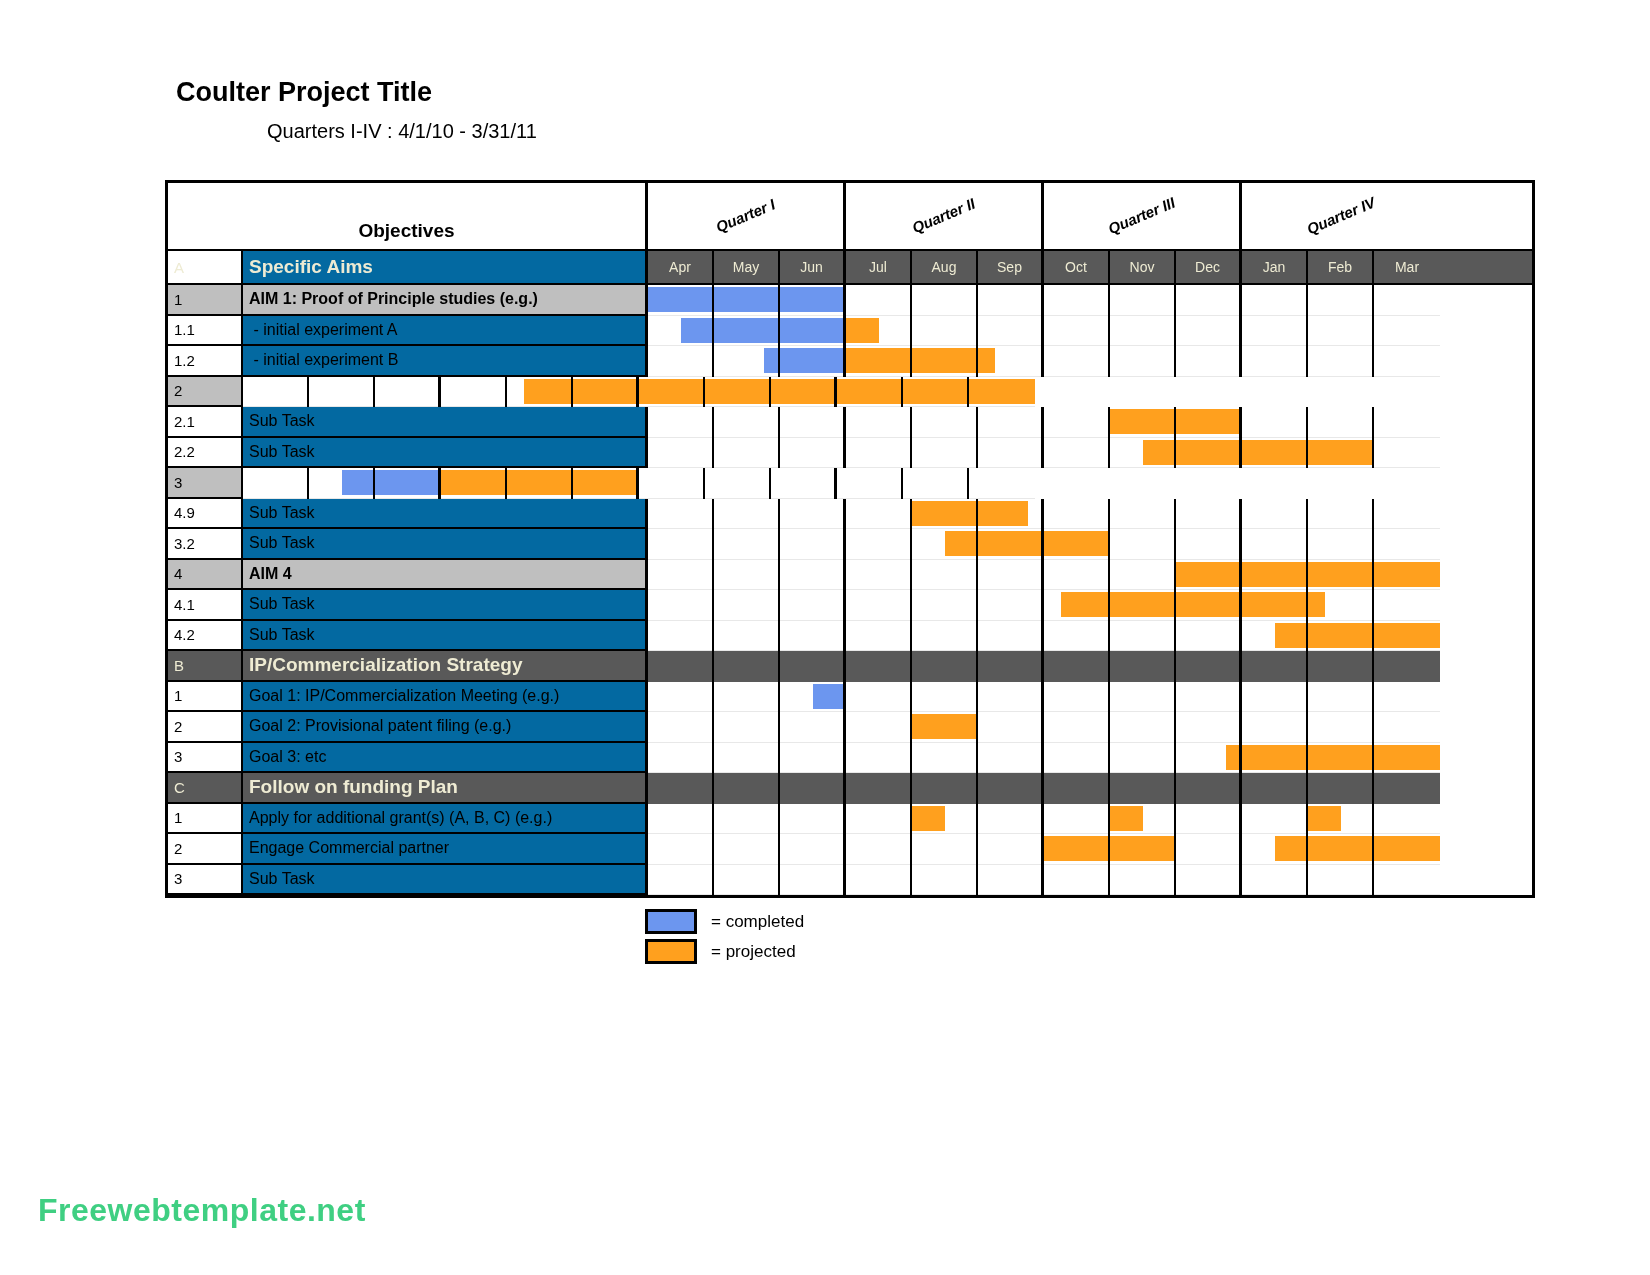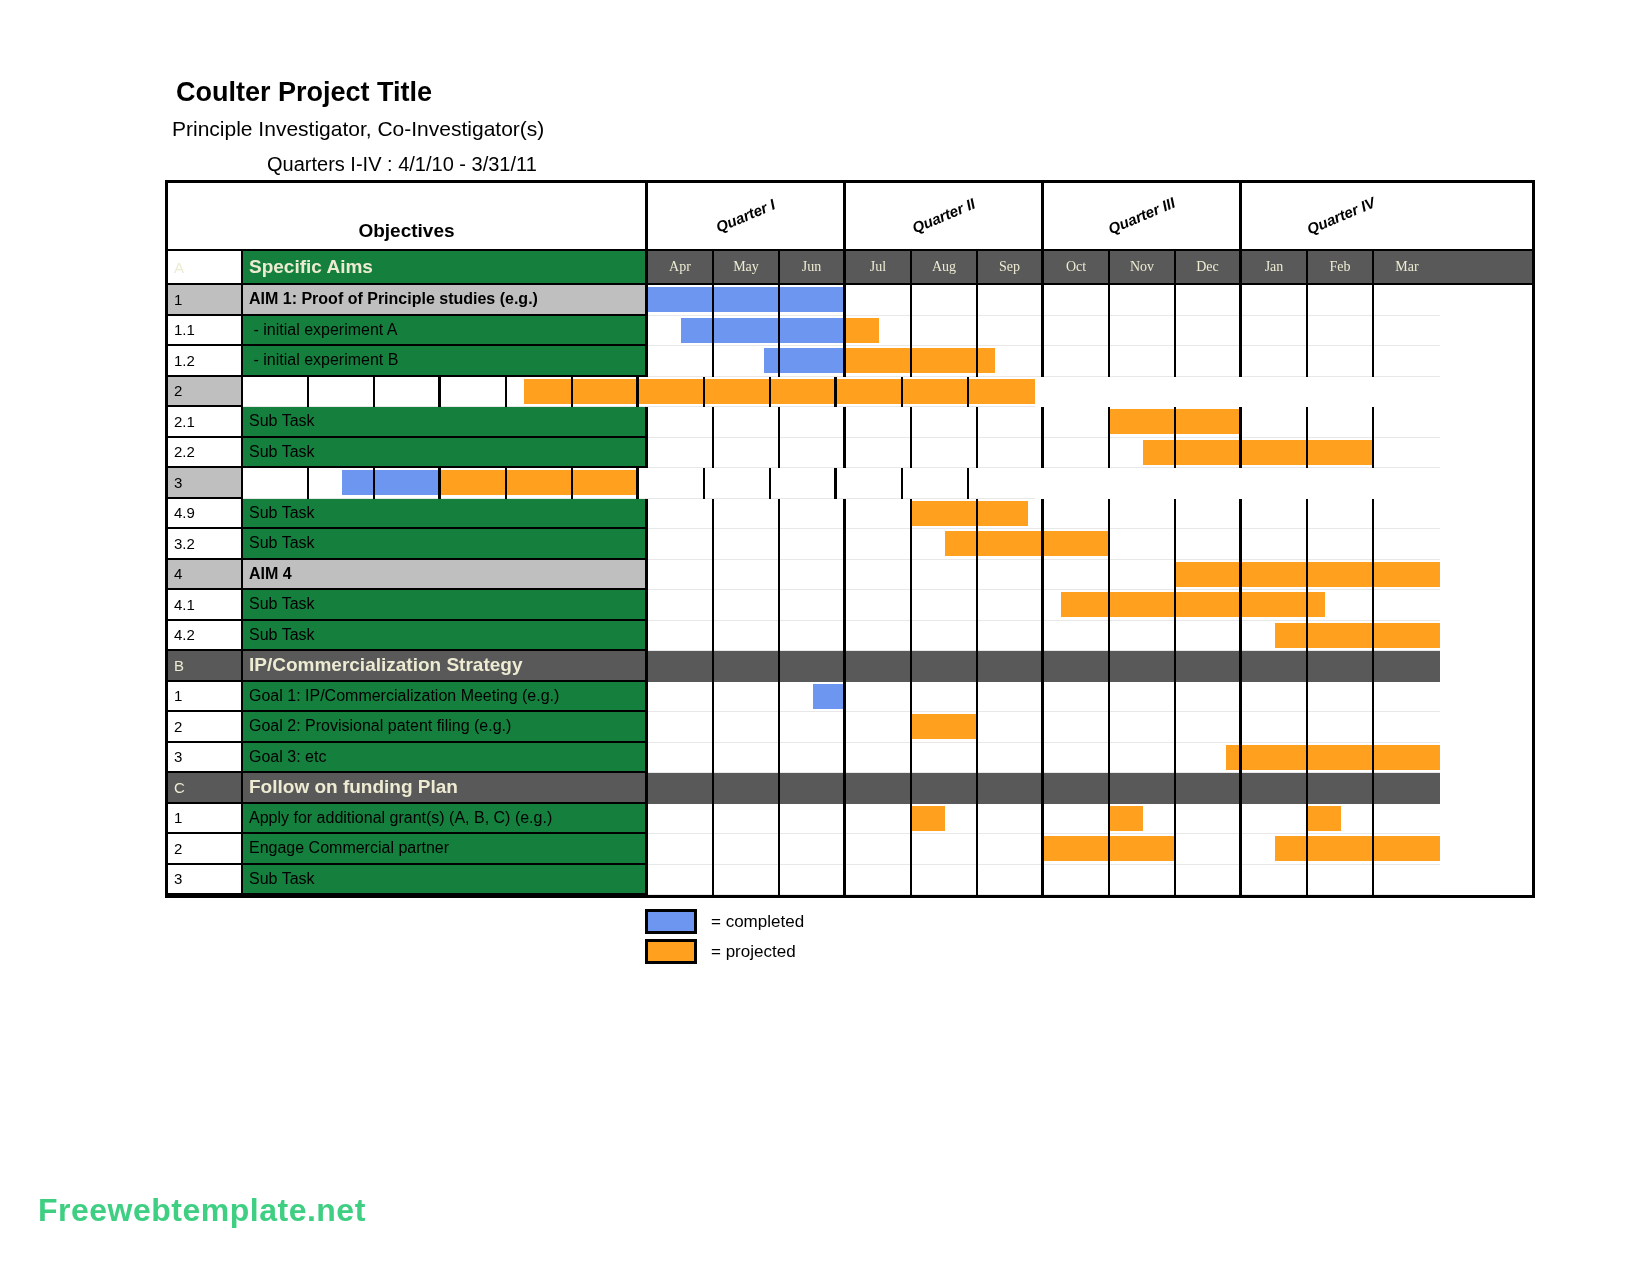--- a/index.html
+++ b/index.html
@@ -47,21 +47,21 @@
 
   .data-row { display:flex; height:30.5px; }
   .cell-num {
     width:75px; border-right:2px solid #000; border-bottom:2px solid #000;
     font-size:15px; display:flex; align-items:center; padding-left:6px;
     background:#fff;
   }
   .cell-desc {
     width:405px; border-right:3px solid #000; border-bottom:2px solid #000;
     font-size:16px; display:flex; align-items:center; padding-left:6px;
-    white-space:pre; overflow:hidden; background:#15803d;
+    white-space:pre; overflow:hidden; background:#0369a1;
   }
   .cell-chart { width:792px; position:relative; background:transparent; }
   .data-row .cell-chart { box-shadow: inset 0 -1px 0 #e8e8e8; }
 
   .bars { position:absolute; left:0; top:0; right:0; bottom:0; z-index:1; }
   .bar  { position:absolute; top:2px; height:25px; }
 
   .grid { position:absolute; left:0; top:0; right:0; bottom:0; z-index:2;
           display:flex; pointer-events:none; }
   .mcell { flex:0 0 66px; border-right:2px solid #000; }
@@ -88,21 +88,20 @@
   #watermark {
     position:absolute; left:38px; top:1192px;
     font-size:32px; font-weight:bold; letter-spacing:0.5px;
   }
 </style>
 </head>
 <body>
 
 <div class="title-block">
   <div class="title-main">Coulter Project Title</div>
-  <div class="title-sub">Principle Investigator, Co-Investigator(s)</div>
   <div class="title-range">Quarters I-IV : 4/1/10 - 3/31/11</div>
 </div>
 
 <div id="gantt">
 
   <div class="hdr-row">
     <div class="obj-cell">Objectives</div>
     <div id="quarter-cells" style="display:flex; width:792px;">
         <div class="q-cell">
           <div class="q-label">Quarter I</div>
@@ -115,21 +114,21 @@
         </div>
         <div class="q-cell last">
           <div class="q-label">Quarter IV</div>
         </div>
       </div>
   </div>
 
   <div class="months-row" style="background: rgb(89, 89, 89); color: rgb(238, 235, 211);">
     <div class="cell-num">A</div>
     <div class="cell-desc">Specific Aims</div>
-    <div id="month-cells" style="display:flex; width:792px;font-family:Liberation Serif, serif;">
+    <div id="month-cells" style="display:flex; width:792px;">
         <div class="hm">Apr</div>
         <div class="hm">May</div>
         <div class="hm q">Jun</div>
         <div class="hm">Jul</div>
         <div class="hm">Aug</div>
         <div class="hm q">Sep</div>
         <div class="hm">Oct</div>
         <div class="hm">Nov</div>
         <div class="hm q">Dec</div>
         <div class="hm">Jan</div>

